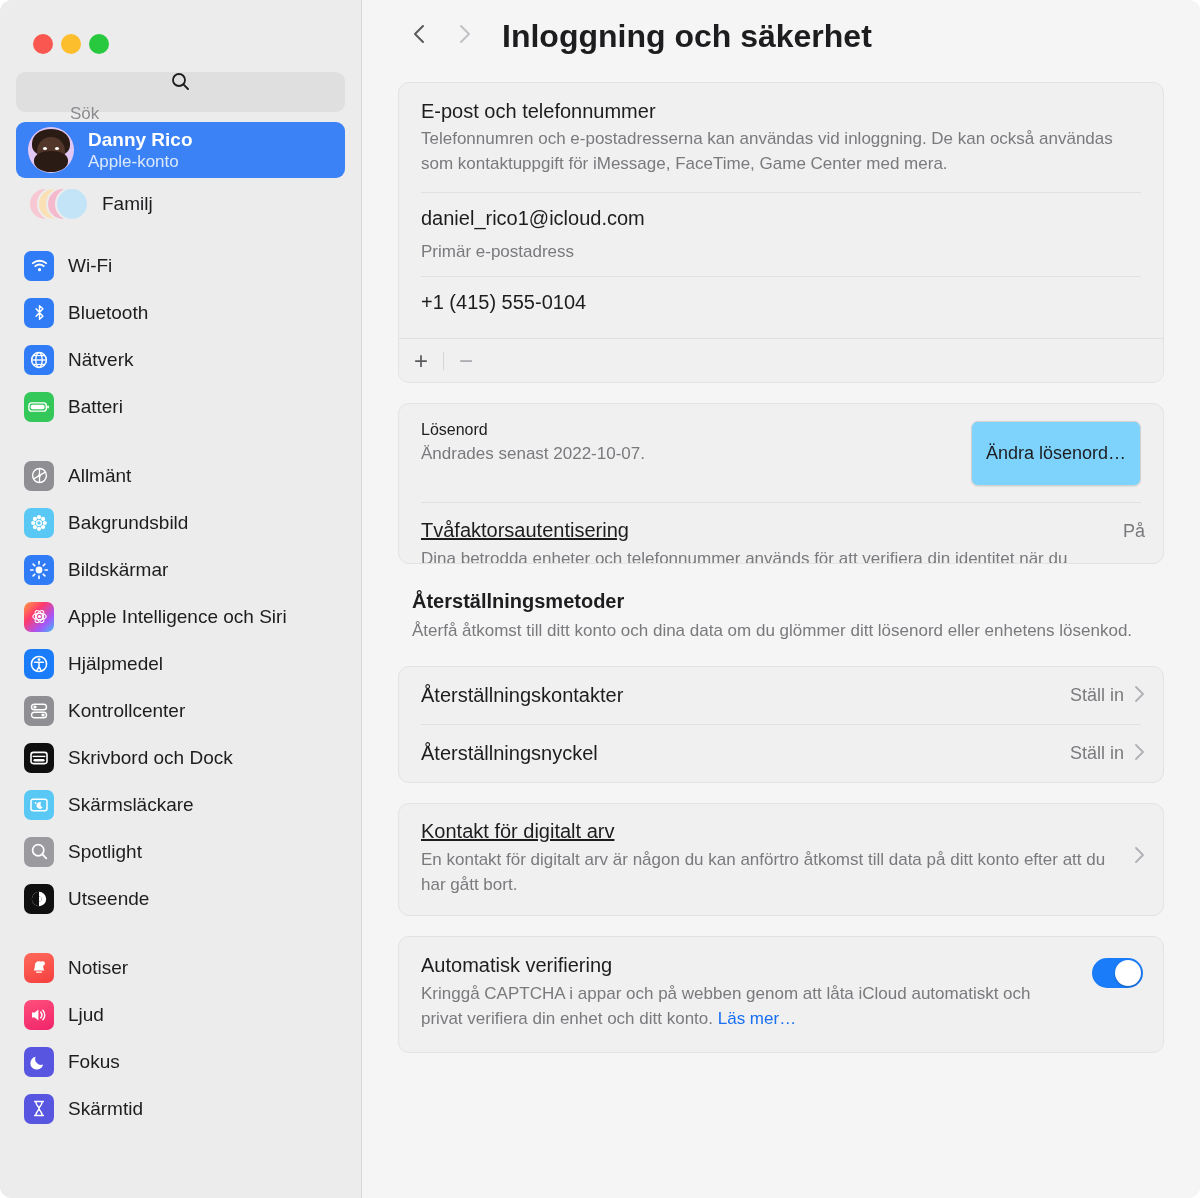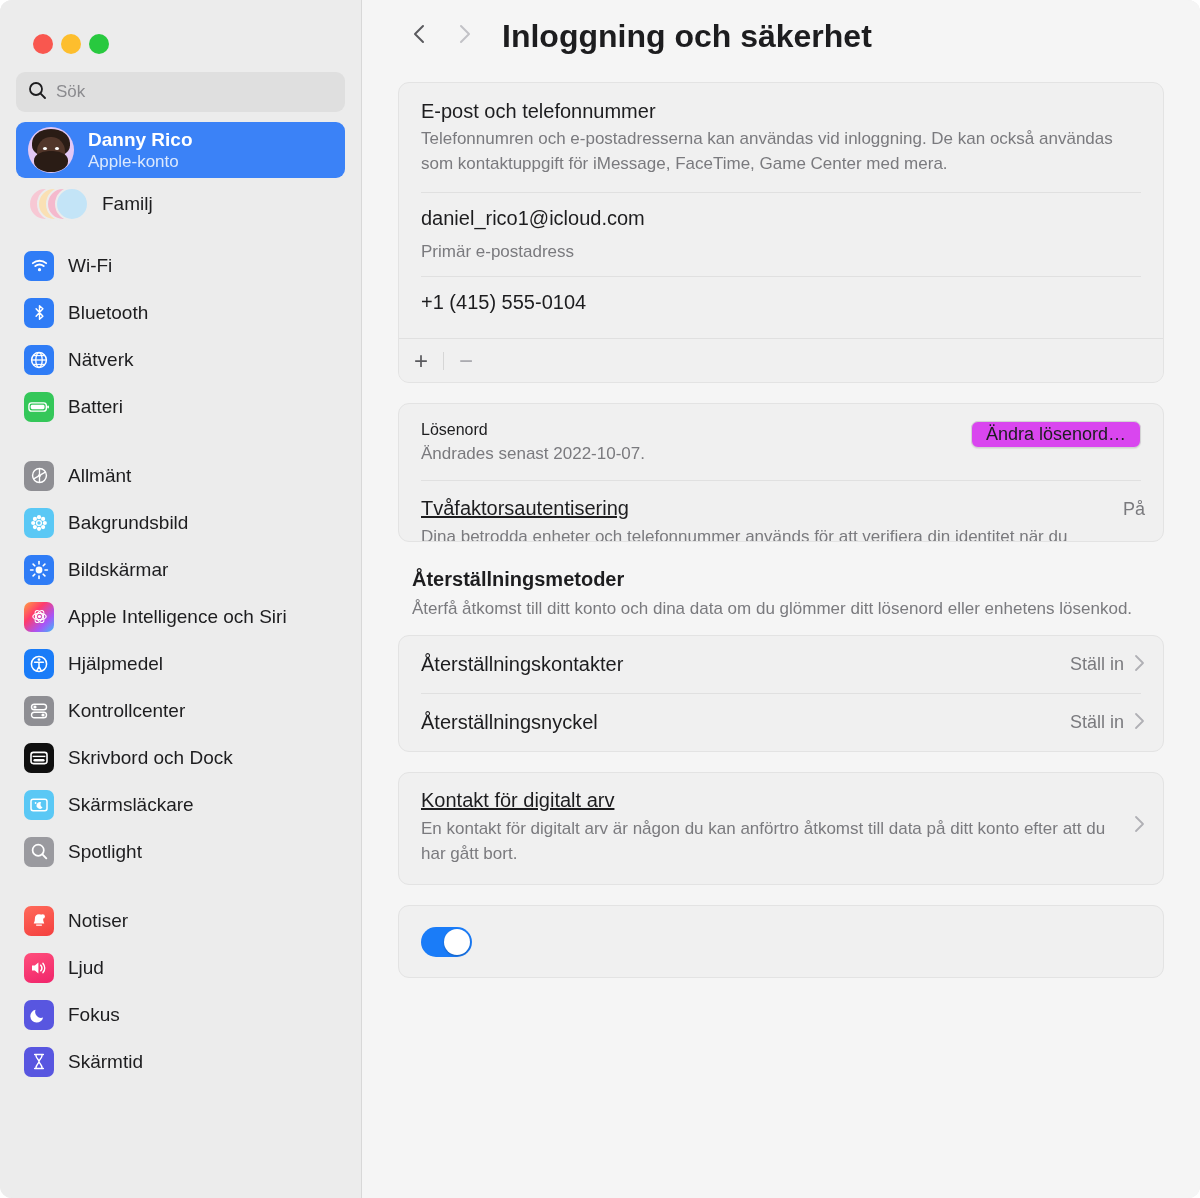--- a/index.html
+++ b/index.html
@@ -42,20 +42,21 @@
 
   .search-wrap { padding: 18px 16px 0 16px; }
   .search-box {
     height: 40px;
     background: #dfdfdf;
     border-radius: 9px;
     display: flex;
     align-items: center;
     padding: 0 12px;
     gap: 9px;
+    flex-direction: column;
   }
   .search-box input {
     border: none; outline: none; background: transparent;
     font-family: "Liberation Sans", sans-serif;
     font-size: 17px; color: #1d1d1f; flex: 1;
   }
   .search-box input::placeholder { color: #8b8b8f; }
 
   .acct-list { padding: 10px 16px 0 16px; }
   .acct-row {
@@ -169,24 +170,24 @@
 
   .pwrow {
     display: flex; align-items: flex-start; justify-content: space-between;
     padding: 17px 22px 16px 22px;
   }
   .pwleft .h { font-size: 16px; color: #1d1d1f; }
   .pwleft .d { font-size: 17px; color: #7a7a7e; margin-top: 5px; }
   .btn-secondary {
     font-family: "Liberation Sans", sans-serif;
     font-size: 18px; color: #1d1d1f;
-    background: #d946ef;
+    background: #7dd3fc;
     border: 1px solid #d3d3d3;
     border-radius: 7px;
-    padding: 2px 14px;
+    padding: 21px 14px;
     box-shadow: 0 0.5px 1px rgba(0,0,0,.08);
     white-space: nowrap;
   }
 
   .disc-row {
     display: flex; align-items: flex-start; justify-content: space-between;
     padding: 16px 18px 18px 22px;
   }
   .disc-left { flex: 1; padding-right: 20px; }
   .disc-left .h { font-size: 20px; color: #1d1d1f; text-decoration: underline; }
@@ -447,20 +448,31 @@
       </div>
       <div class="nav-item">
         <span class="nav-icon" style="background:#9a9a9f">
           <svg width="19" height="19" viewBox="0 0 19 19">
               <circle cx="8.2" cy="8.2" r="5.6" fill="none" stroke="#fff" stroke-width="1.7"></circle>
               <line x1="12.4" y1="12.4" x2="16.3" y2="16.3" stroke="#fff" stroke-width="1.9" stroke-linecap="round"></line>
             </svg>
         </span>
         <span class="nav-label">Spotlight</span>
       </div>
+      <div class="nav-item">
+        <span class="nav-icon" style="background:#0f0f0f">
+          <svg width="20" height="20" viewBox="0 0 20 20">
+              <circle cx="10" cy="10" r="7.2" fill="#fff"></circle>
+              <path d="M10 2.8a7.2 7.2 0 000 14.4z" fill="#0f0f0f"></path>
+              <circle cx="10" cy="10" r="2.6" fill="#0f0f0f"></circle>
+              <path d="M10 7.4a2.6 2.6 0 010 5.2z" fill="#fff"></path>
+            </svg>
+        </span>
+        <span class="nav-label">Utseende</span>
+      </div>
     </div>
 
     <div class="nav-group g3">
       <div class="nav-item">
         <span class="nav-icon" style="background:linear-gradient(160deg,#ff6a5a,#f43f3f)">
           <svg width="18" height="18" viewBox="0 0 20 20">
               <path d="M10 2.6c-3 0-4.6 2-4.6 4.8 0 3.4-1.2 4.2-1.2 5.4h11.6c0-1.2-1.2-2-1.2-5.4 0-2.8-1.6-4.8-4.6-4.8z" fill="#fff"></path>
               <rect x="6.6" y="13.8" width="6.8" height="1.4" rx="0.7" fill="#fff"></rect>
               <circle cx="14" cy="5" r="2.6" fill="#fff"></circle>
             </svg>
@@ -563,21 +575,21 @@
               </svg>
           </span>
         </div>
       </div>
 
       <div class="section-head">
         <div class="h">Återställningsmetoder</div>
         <div class="d">Återfå åtkomst till ditt konto och dina data om du glömmer ditt lösenord eller enhetens lösenkod.</div>
       </div>
 
-      <div class="card" style="margin-top:0">
+      <div class="card" style="margin-top:9px">
         <div class="simple-row">
           <span class="h">Återställningskontakter</span>
           <span class="simple-right">
             <span class="status-val">Ställ in</span>
             <span class="chev">
               <svg width="11" height="18" viewBox="0 0 11 18">
                   <polyline points="2,2 9,9 2,16" fill="none" stroke="#b0b0b5" stroke-width="1.8" stroke-linecap="round" stroke-linejoin="round"></polyline>
                 </svg>
             </span>
           </span>
@@ -607,20 +619,24 @@
               <svg width="11" height="18" viewBox="0 0 11 18">
                   <polyline points="2,2 9,9 2,16" fill="none" stroke="#b0b0b5" stroke-width="1.8" stroke-linecap="round" stroke-linejoin="round"></polyline>
                 </svg>
             </span>
           </div>
         </div>
       </div>
 
       <div class="card">
         <div class="toggle-row">
+          <div class="toggle-left">
+            <div class="h">Automatisk verifiering</div>
+            <div class="d"><span>Kringgå CAPTCHA i appar och på webben genom att låta iCloud automatiskt och privat verifiera din enhet och ditt konto. </span><span class="link">Läs mer…</span></div>
+          </div>
           <div class="switch">
             <div class="knob"></div>
           </div>
         </div>
       </div>
 
     </div>
   </div>
 </div>
 

